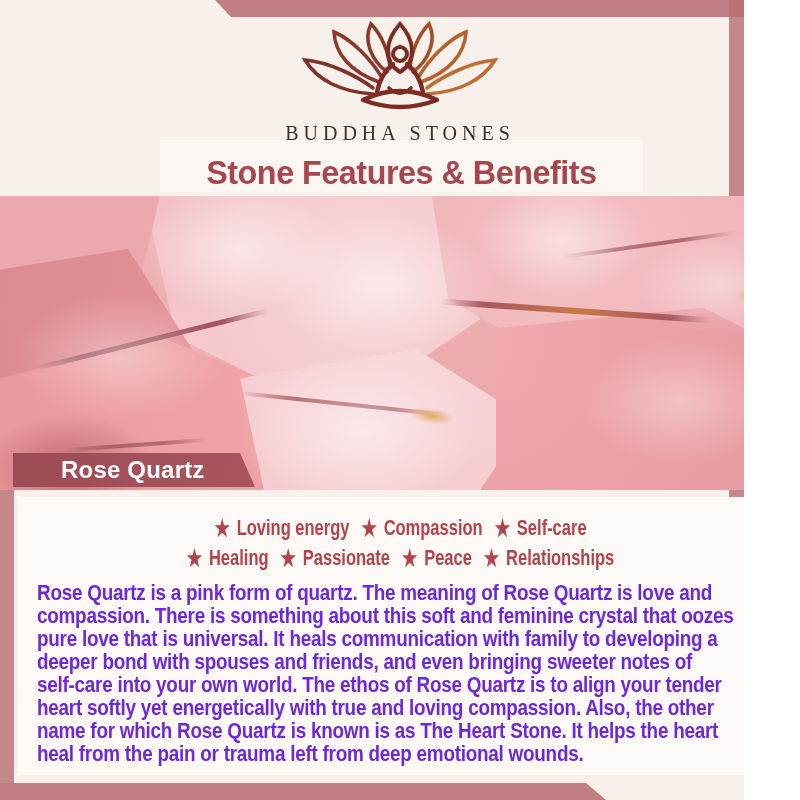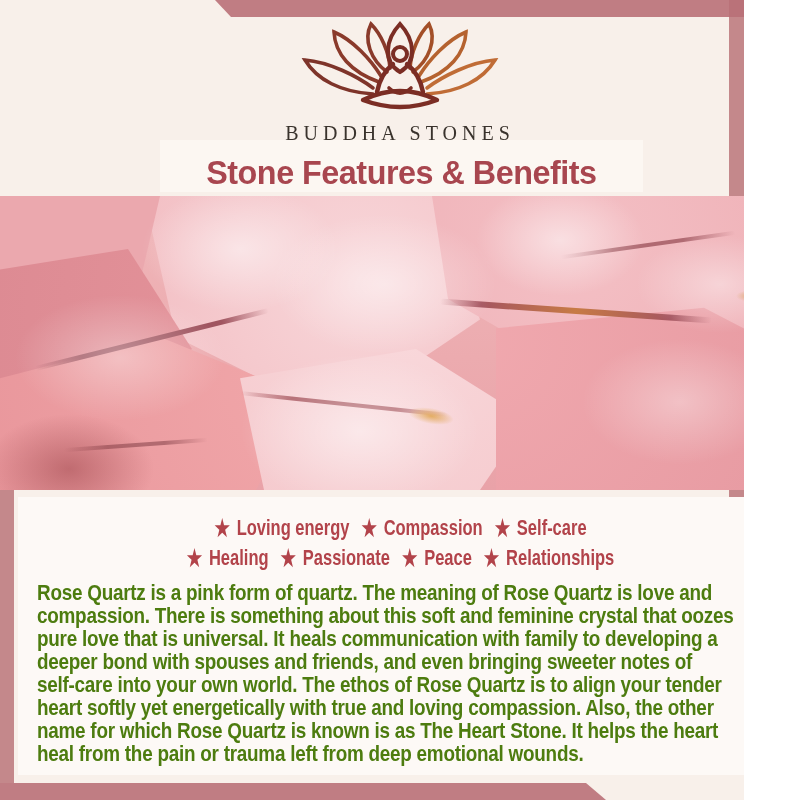--- a/index.html
+++ b/index.html
@@ -73,21 +73,21 @@
   .stone-banner .label{color:#ffffff;font-weight:bold;font-size:24px;padding-left:48px;letter-spacing:.2px;}
 
   
   .panel{position:absolute;left:18px;top:497px;width:765px;height:278px;background:#fdf9f6;}
   .benefits{padding-top:16px;}
   .benefit-row{display:flex;justify-content:center;align-items:center;gap:16px;
     color:#b2434a;font-weight:bold;font-size:22px;line-height:30px;transform:scaleX(.75);transform-origin:50% 50%;
     white-space:nowrap;}
   .benefit-item{display:flex;align-items:center;gap:9px;}
   .benefit-item .star{font-size:23px;line-height:1;}
-  .description{margin:8px 0 0 19px;color:#4d7c0f;}
+  .description{margin:8px 0 0 19px;color:#6d28d9;}
   .para-line{font-size:22.5px;font-weight:bold;line-height:23px;white-space:nowrap;
     transform:scaleX(.84);transform-origin:0 50%;letter-spacing:-.3px;}
 </style>
 </head>
 <body>
 
 <div class="page">
 
   <div class="bar-top"></div>
   <div class="bar-right"></div>
@@ -130,20 +130,23 @@
     <div class="crevice c1"></div>
     <div class="crevice c2"></div>
     <div class="crevice c3"></div>
     <div class="crevice c4"></div>
     <div class="crevice c5"></div>
     <div class="glint1"></div>
     <div class="glint2"></div>
     <div class="shadow-bl"></div>
   </div>
 
+  <div class="stone-banner">
+    <span class="label">Rose Quartz</span>
+  </div>
 
   <div class="panel">
     <div class="benefits">
         <div class="benefit-row">
           <span class="benefit-item">
             <span class="star">★</span>
             <span>Loving energy</span>
           </span>
           <span class="benefit-item">
             <span class="star">★</span>

